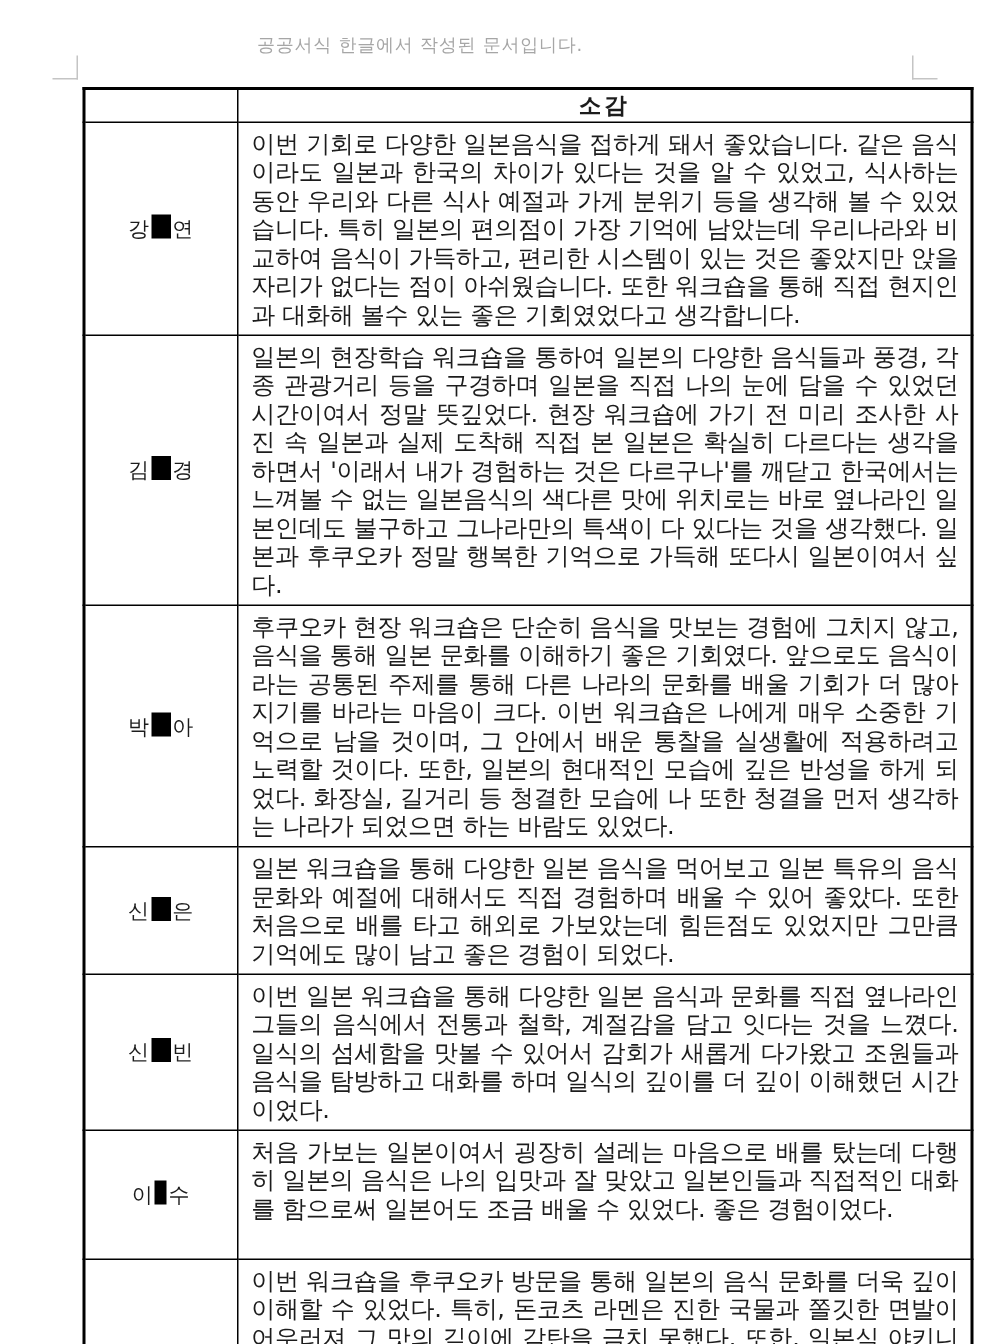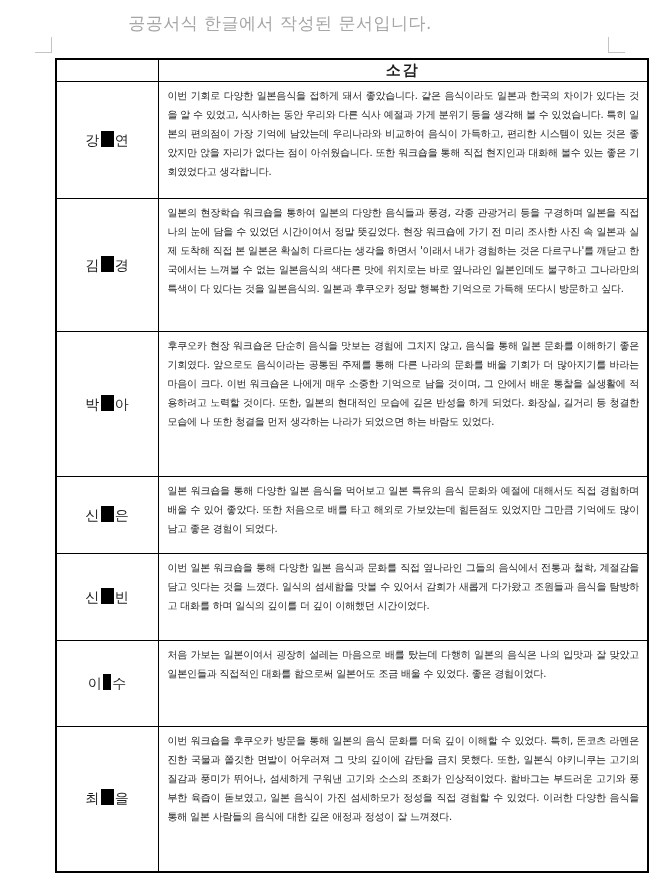--- a/index.html
+++ b/index.html
@@ -4,22 +4,22 @@
 <style>
   * { margin:0; padding:0; box-sizing:border-box; }
   html,body { background:#ffffff; }
   body {
     width:660px; height:896px; position:relative;
     font-family:"DejaVu Sans", sans-serif;
     color:#1c1c1c;
   }
   
   .top-note {
-    position:absolute; top:12px; left:0; width:560px;
-    text-align:center; font-size:17px; color:#a6a6a6;
+    position:absolute; top:22px; left:0; width:560px;
+    text-align:center; font-size:12px; color:#a6a6a6;
     letter-spacing:0.5px;
   }
   
   .corner { position:absolute; width:17px; height:16px; }
   .corner-left  { left:35px;  top:37px; border-right:1px solid #c4c4c4; border-bottom:1px solid #c4c4c4; }
   .corner-right { left:608px; top:37px; border-left:1px solid #c4c4c4;  border-bottom:1px solid #c4c4c4; }
 
   table.doc {
     position:absolute; left:55px; top:58px;
     width:594px; table-layout:fixed;
@@ -34,21 +34,21 @@
     padding:1px 0;
   }
   th.header-empty { height:21px; }
   td.name-cell {
     text-align:center; vertical-align:middle;
     font-size:14px; letter-spacing:0.5px; white-space:nowrap;font-family:Liberation Serif, serif;
   }
   td.text-cell {
     vertical-align:top;
     padding:4px 8px 4px 9px;
-    font-size:10px; line-height:19px;
+    font-size:16px; line-height:19px;
     text-align:justify; word-break:break-all;
     letter-spacing:-0.2px;
   }
   .redact {
     display:inline-block; width:13px; height:16px;
     background:#000; vertical-align:-2px; margin:0 1px;
   }
   .redact.narrow { width:8px; }
   tr.r1 { height:117px; } tr.r2 { height:133px; } tr.r3 { height:145px; }
   tr.r4 { height:77px;  } tr.r5 { height:87px;  } tr.r6 { height:86px;  }
@@ -72,21 +72,21 @@
     <th class="header-cell">소감</th>
   </tr>
 
   <tr class="r1">
     <td class="name-cell"><span>강</span><span class="redact"></span><span>연</span></td>
     <td class="text-cell">이번 기회로 다양한 일본음식을 접하게 돼서 좋았습니다. 같은 음식이라도 일본과 한국의 차이가 있다는 것을 알 수 있었고, 식사하는 동안 우리와 다른 식사 예절과 가게 분위기 등을 생각해 볼 수 있었습니다. 특히 일본의 편의점이 가장 기억에 남았는데 우리나라와 비교하여 음식이 가득하고, 편리한 시스템이 있는 것은 좋았지만 앉을 자리가 없다는 점이 아쉬웠습니다. 또한 워크숍을 통해 직접 현지인과 대화해 볼수 있는 좋은 기회였었다고 생각합니다.</td>
   </tr>
 
   <tr class="r2">
     <td class="name-cell"><span>김</span><span class="redact"></span><span>경</span></td>
-    <td class="text-cell">일본의 현장학습 워크숍을 통하여 일본의 다양한 음식들과 풍경, 각종 관광거리 등을 구경하며 일본을 직접 나의 눈에 담을 수 있었던 시간이여서 정말 뜻깊었다. 현장 워크숍에 가기 전 미리 조사한 사진 속 일본과 실제 도착해 직접 본 일본은 확실히 다르다는 생각을 하면서 '이래서 내가 경험하는 것은 다르구나'를 깨닫고 한국에서는 느껴볼 수 없는 일본음식의 색다른 맛에 위치로는 바로 옆나라인 일본인데도 불구하고 그나라만의 특색이 다 있다는 것을 일본음식의. 일본과 후쿠오카 정말 행복한 기억으로 가득해 또다시 방문하고 싶다.</td>
+    <td class="text-cell">일본의 현장학습 워크숍을 통하여 일본의 다양한 음식들과 풍경, 각종 관광거리 등을 구경하며 일본을 직접 나의 눈에 담을 수 있었던 시간이여서 정말 뜻깊었다. 현장 워크숍에 가기 전 미리 조사한 사진 속 일본과 실제 도착해 직접 본 일본은 확실히 다르다는 생각을 하면서 '이래서 내가 경험하는 것은 다르구나'를 깨닫고 한국에서는 느껴볼 수 없는 일본음식의 색다른 맛에 위치로는 바로 옆나라인 일본인데도 불구하고 그나라만의 특색이 다 있다는 것을 생각했다. 일본과 후쿠오카 정말 행복한 기억으로 가득해 또다시 일본이여서 싶다.</td>
   </tr>
 
   <tr class="r3">
     <td class="name-cell"><span>박</span><span class="redact"></span><span>아</span></td>
     <td class="text-cell">후쿠오카 현장 워크숍은 단순히 음식을 맛보는 경험에 그치지 않고, 음식을 통해 일본 문화를 이해하기 좋은 기회였다. 앞으로도 음식이라는 공통된 주제를 통해 다른 나라의 문화를 배울 기회가 더 많아지기를 바라는 마음이 크다. 이번 워크숍은 나에게 매우 소중한 기억으로 남을 것이며, 그 안에서 배운 통찰을 실생활에 적용하려고 노력할 것이다. 또한, 일본의 현대적인 모습에 깊은 반성을 하게 되었다. 화장실, 길거리 등 청결한 모습에 나 또한 청결을 먼저 생각하는 나라가 되었으면 하는 바람도 있었다.</td>
   </tr>
 
   <tr class="r4">
     <td class="name-cell"><span>신</span><span class="redact"></span><span>은</span></td>
     <td class="text-cell">일본 워크숍을 통해 다양한 일본 음식을 먹어보고 일본 특유의 음식 문화와 예절에 대해서도 직접 경험하며 배울 수 있어 좋았다. 또한 처음으로 배를 타고 해외로 가보았는데 힘든점도 있었지만 그만큼 기억에도 많이 남고 좋은 경험이 되었다.</td>

